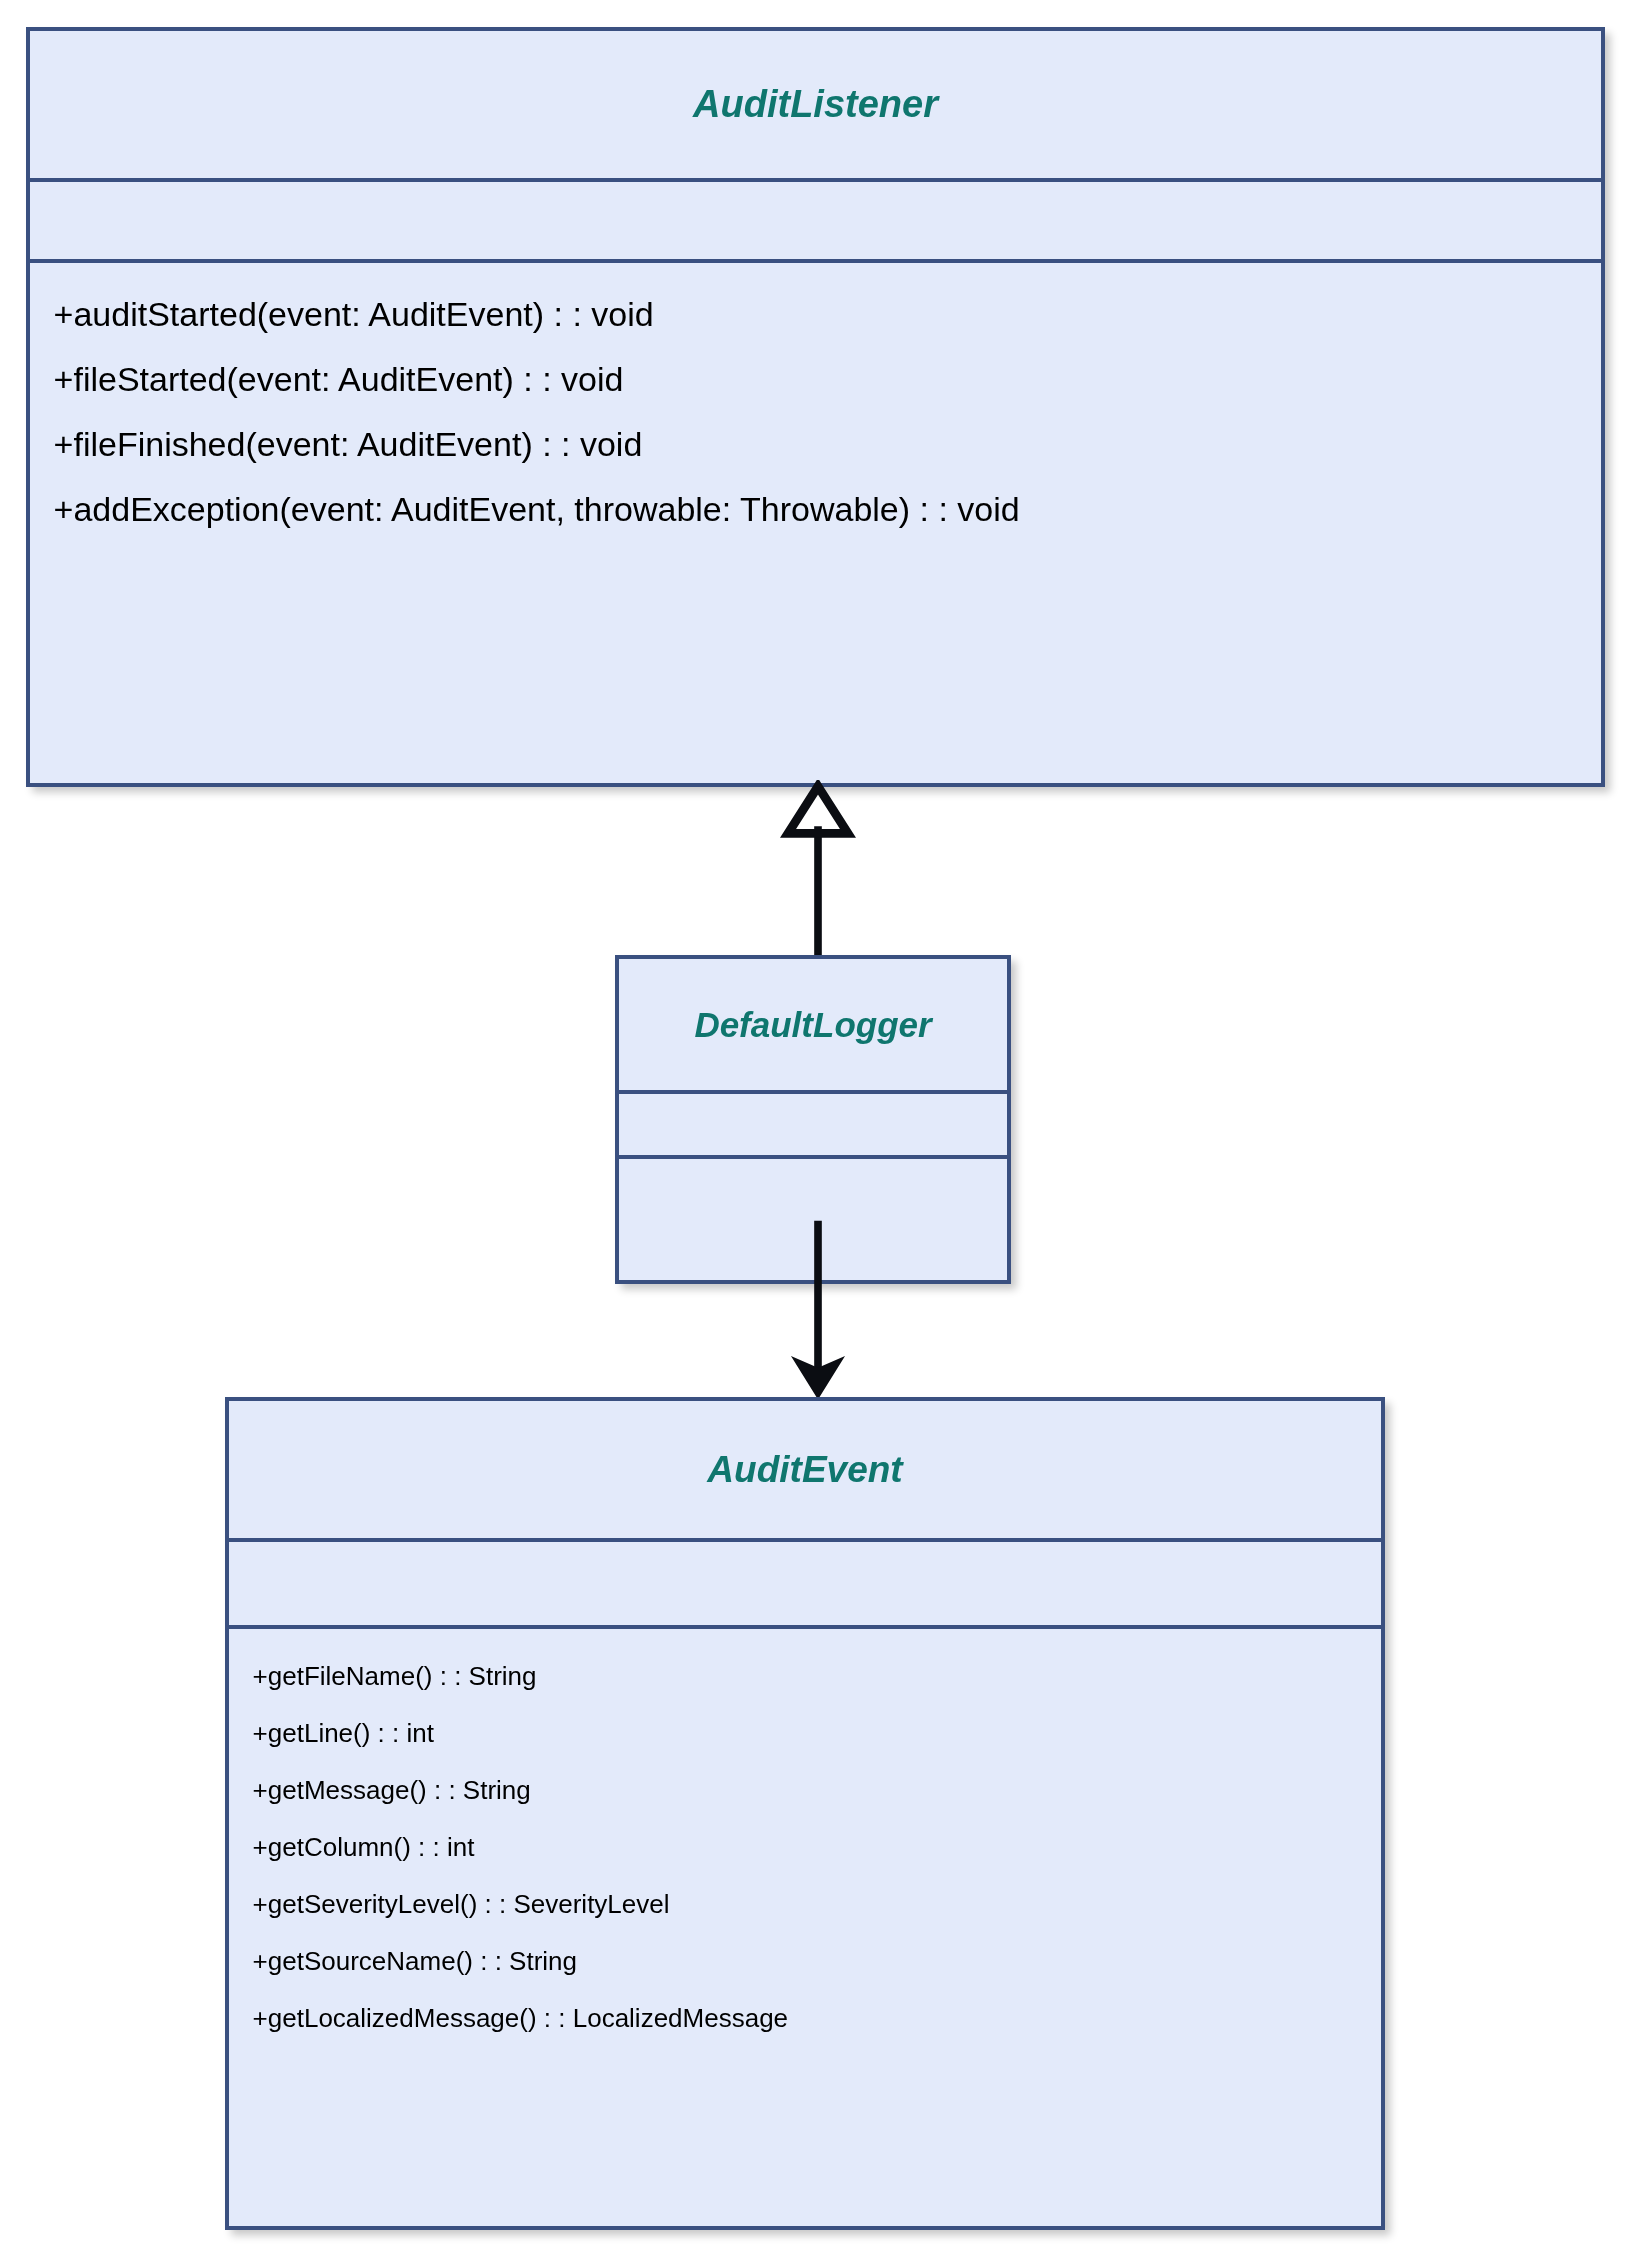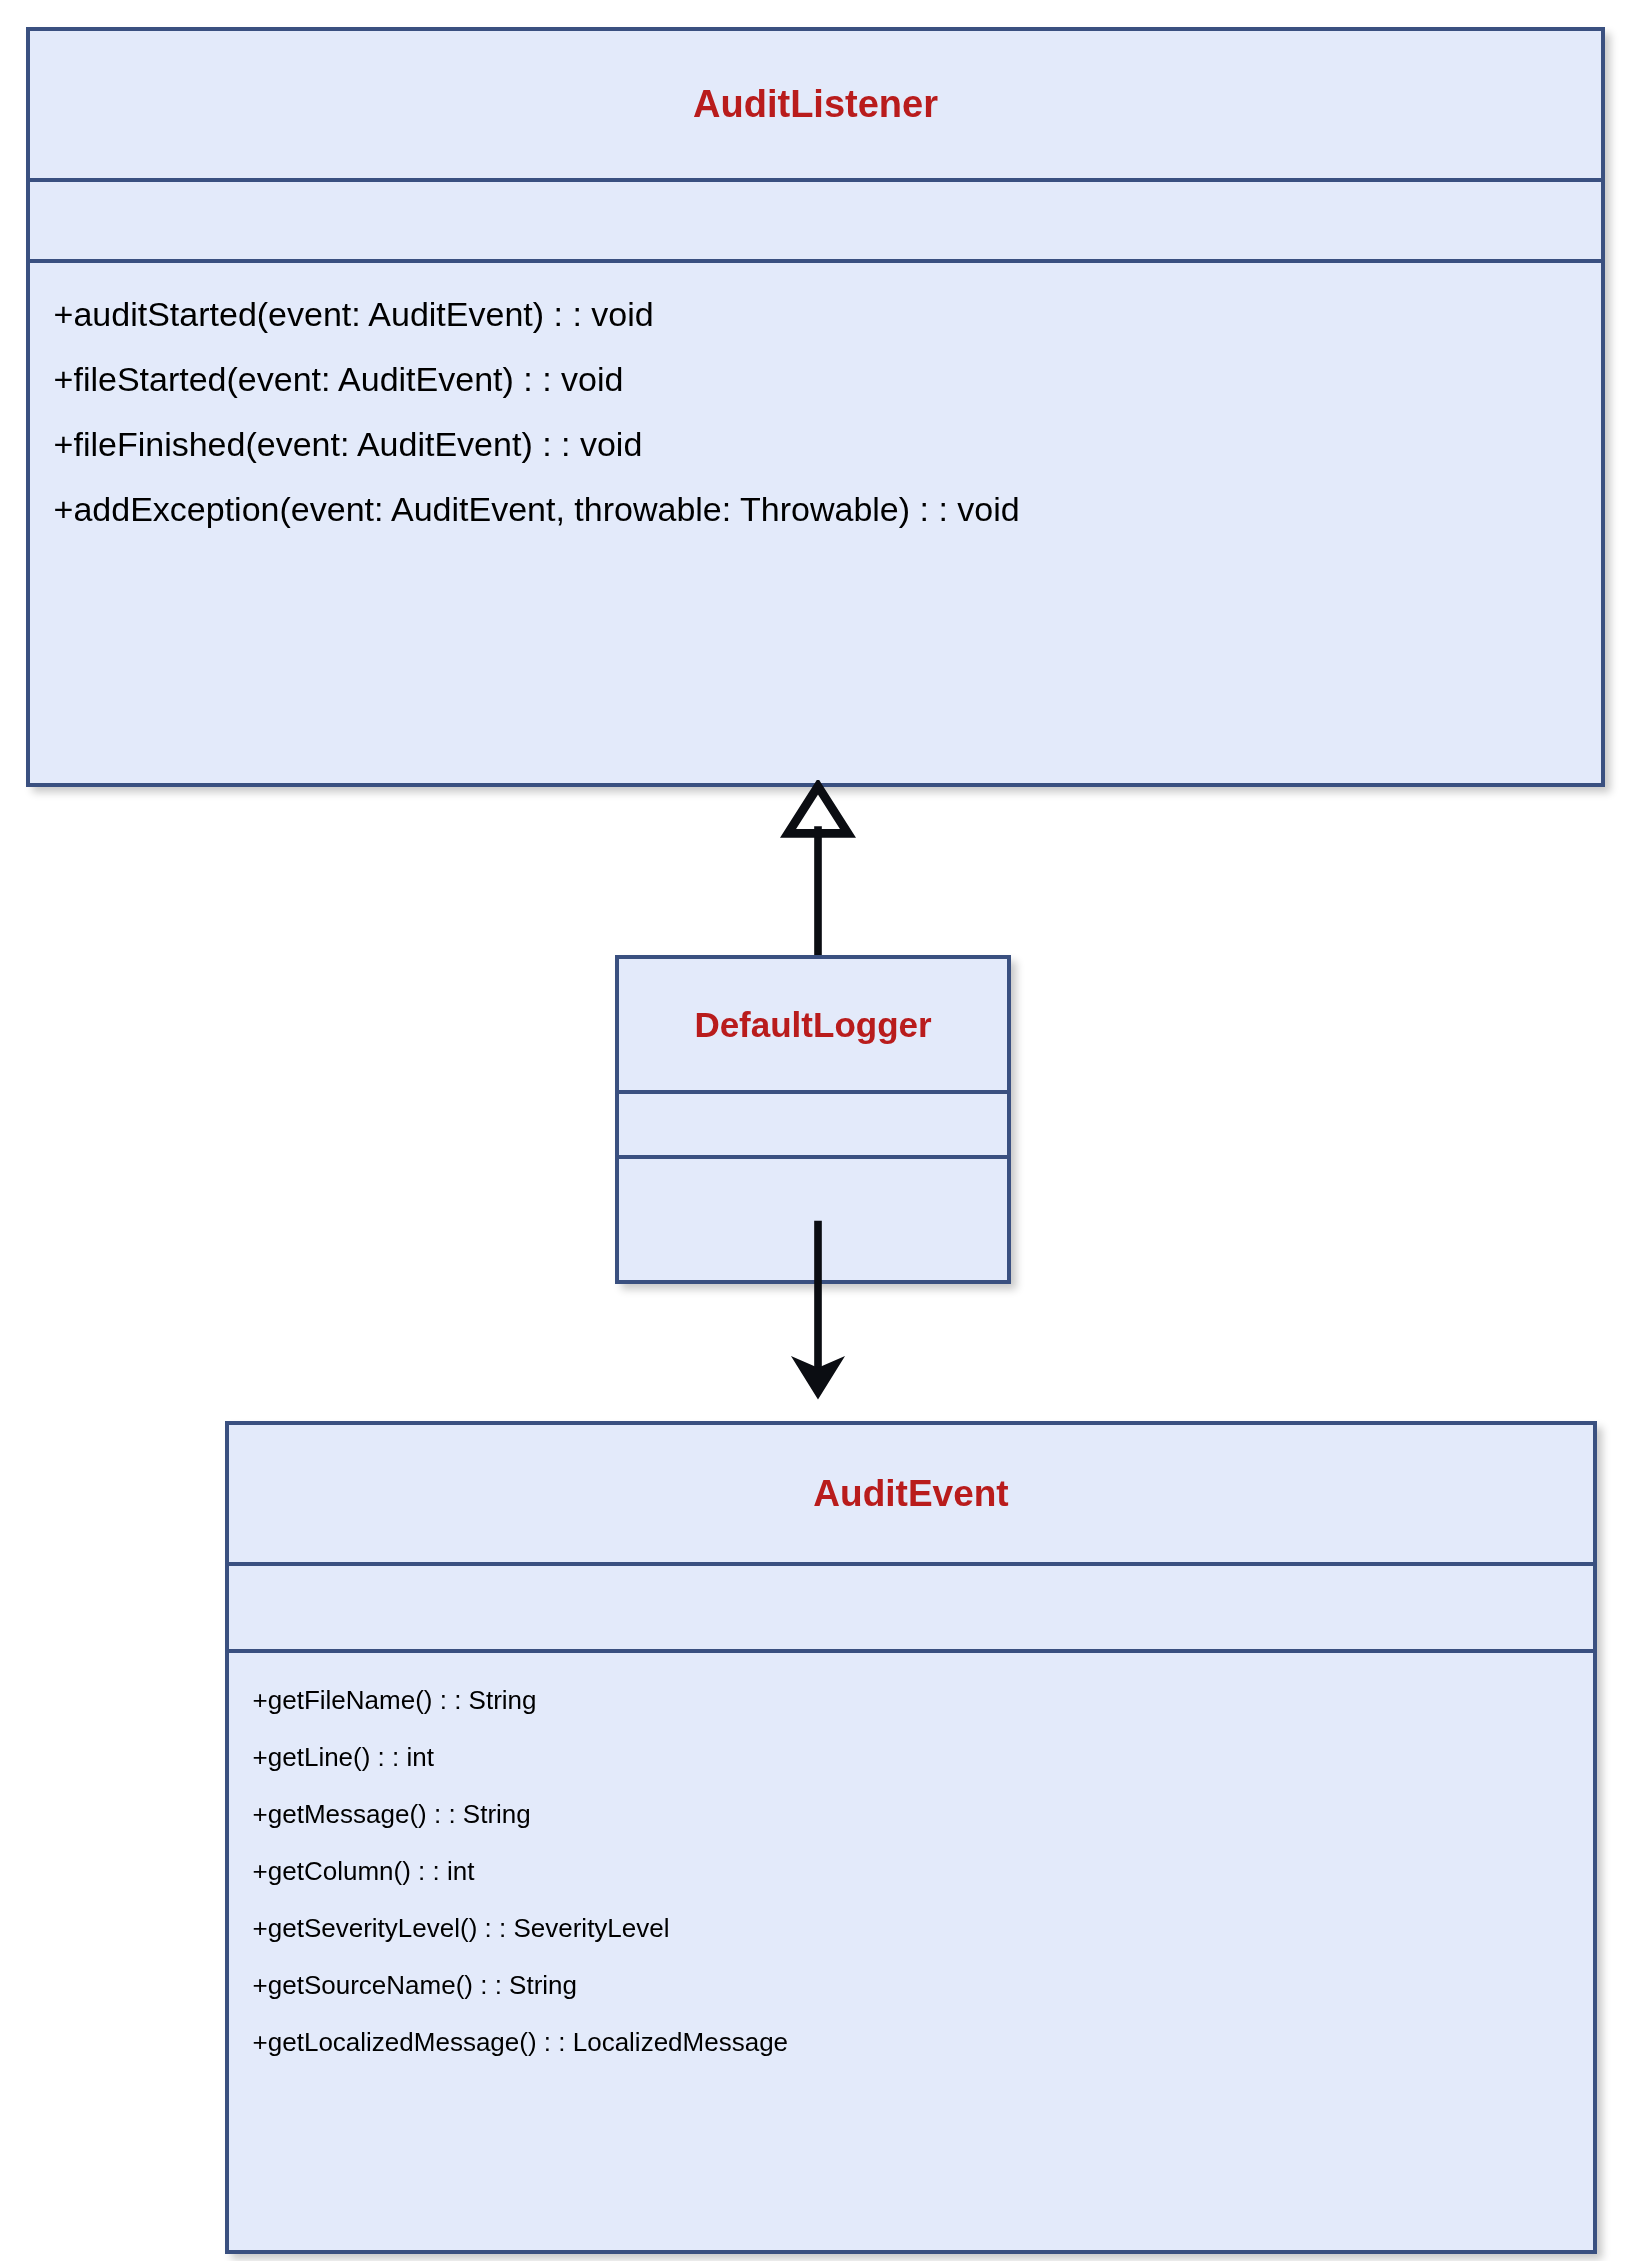--- a/index.html
+++ b/index.html
@@ -28,25 +28,26 @@
     position: absolute;
     box-sizing: border-box;
     background: #e3eafa;
     border: 4.1px solid #3a5080;
     box-shadow: 5.9px 5.9px 8.2px rgba(0,0,0,0.22);
   }
 
   .uml-title {
     box-sizing: border-box;
     text-align: left;
-    color: #b91c1c;
+    color: #0f766e;
     font-weight: bold;
     display: flex;
     align-items: center;
     justify-content: center;
+    font-style: italic;
   }
 
   .uml-divider {
     height: 4.1px;
     background: #3a5080;
     width: 100%;
   }
 
   .uml-compartment {
     box-sizing: border-box;
@@ -94,23 +95,22 @@
   #box-defaultlogger .attr-compartment {
     height: 61px;
   }
   #box-defaultlogger .method-compartment {
     height: 59px;
   }
 
   #box-auditevent {
     left: 225px;
     top: 1397px;
-    width: 1372px;
+    width: 1160px;
     height: 833px;
-    margin-top: 24px;
   }
   #box-auditevent .uml-title {
     height: 137px;
     font-size: 37px;
   }
   #box-auditevent .attr-compartment {
     height: 83px;
   }
   #box-auditevent .method-compartment {
     padding: 34px 0 0 23.6px;

